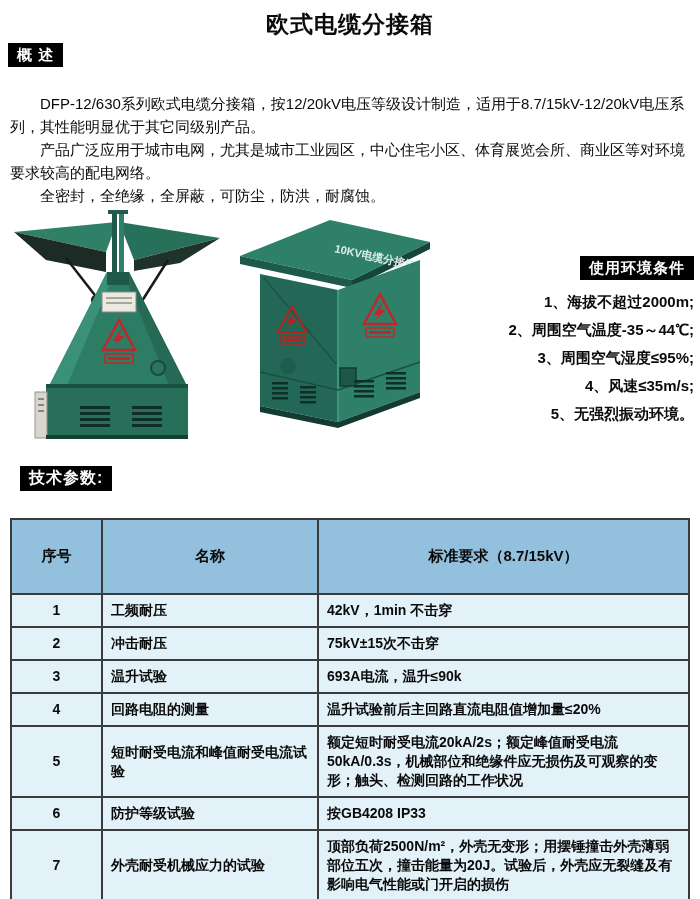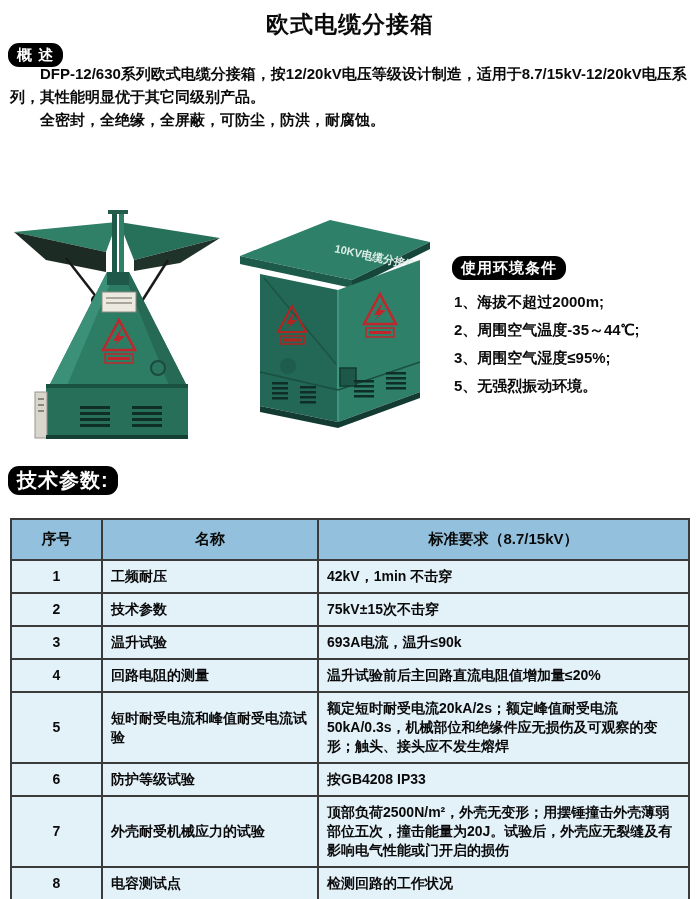--- a/index.html
+++ b/index.html
@@ -27,44 +27,44 @@
   .tag {
     position: absolute;
     display: inline-block;
     background: #000000;
     color: #ffffff;
     font-weight: bold;
     font-size: 15px;
     line-height: 1;
     padding: 4px 9px 5px;
     letter-spacing: 1px;
-    border-radius: 11px;
   }
   .tag-overview { left: 8px; top: 43px; }
   .tag-env      { position: static; display:inline-block; }
-  .tag-tech     { left: 8px; top: 466px; font-size: 20px; }
+  .tag-tech     { left: 20px; top: 466px; font-size: 16px; }
 
   .overview-text {
     position: absolute;
-    left: 10px; top: 62px;
+    left: 10px; top: 92px;
     width: 682px;
     font-size: 15px;
-    font-weight: bold;
+    font-weight: normal;
     line-height: 23px;
   }
   .overview-text p { margin: 0; text-indent: 2em; }
 
   .figure { position: absolute; }
   .figure-open   { left: 8px;  top: 208px; }
   .figure-closed { left: 230px; top: 212px; }
 
   .env-panel {
     position: absolute;
     left: 452px; top: 256px;
     width: 242px;
+    text-align: right;
   }
   .env-list {
     list-style: none;
     margin: 12px 0 0 2px;
     padding: 0;
     font-size: 15px;
     font-weight: bold;
   }
   .env-list li { line-height: 20px; margin-bottom: 8px; }
 
@@ -76,21 +76,21 @@
     background: #e3f1f9;
     table-layout: fixed;
   }
   table.params th, table.params td {
     border: 2px solid #3b3b3b;
     font-weight: bold;
   }
   table.params th {
     background: #93c1dd;
     font-size: 15px;
-    padding: 10px 4px;
+    padding: 27px 4px;
     margin-left: 40px;
   }
   table.params td {
     font-size: 14px;
     line-height: 19px;
     padding: 6px 8px;
     vertical-align: middle;
   }
   col.c-no   { width: 91px; }
   col.c-name { width: 216px; }
@@ -102,20 +102,21 @@
 <body>
 
 <div class="page">
 
   <h1 class="page-title">欧式电缆分接箱</h1>
 
   <div class="tag tag-overview">概 述</div>
 
   <div class="overview-text">
     <p>DFP-12/630系列欧式电缆分接箱，按12/20kV电压等级设计制造，适用于8.7/15kV-12/20kV电压系列，其性能明显优于其它同级别产品。</p>
+    <p>产品广泛应用于城市电网，尤其是城市工业园区，中心住宅小区、体育展览会所、商业区等对环境要求较高的配电网络。</p>
     <p>全密封，全绝缘，全屏蔽，可防尘，防洪，耐腐蚀。</p>
   </div>
 
   <svg class="figure figure-open" width="218" height="238" viewBox="0 0 218 238" aria-hidden="true">
 
     <polygon points="109,14 6,24 98,44" fill="#2f8066"></polygon>
     <polygon points="6,24 98,44 98,64 38,52" fill="#1c2b24"></polygon>
     <polygon points="111,14 212,30 126,52" fill="#27715b"></polygon>
     <polygon points="212,30 126,52 126,63 172,55" fill="#1f332b"></polygon>
 
@@ -218,20 +219,21 @@
     <polygon points="30,194 108,210 108,216 30,200" fill="#143b31"></polygon>
     <polygon points="108,210 190,180 190,186 108,216" fill="#143b31"></polygon>
   </svg>
 
   <div class="env-panel">
     <div class="tag tag-env">使用环境条件</div>
     <ul class="env-list">
       <li>1、海拔不超过2000m;</li>
       <li>2、周围空气温度-35～44℃;</li>
       <li>3、周围空气湿度≤95%;</li>
+      <li>4、风速≤35m/s;</li>
       <li>5、无强烈振动环境。</li>
     </ul>
   </div>
 
   <div class="tag tag-tech">技术参数:</div>
 
   <table class="params">
     <colgroup>
         <col class="c-no">
         <col class="c-name">
@@ -245,37 +247,37 @@
       </tr>
     </thead>
     <tbody>
       <tr>
         <td class="cell-no">1</td>
         <td class="cell-name">工频耐压</td>
         <td class="cell-req">42kV，1min 不击穿</td>
       </tr>
       <tr>
         <td class="cell-no">2</td>
-        <td class="cell-name">技术参数</td>
+        <td class="cell-name">冲击耐压</td>
         <td class="cell-req">75kV±15次不击穿</td>
       </tr>
       <tr>
         <td class="cell-no">3</td>
         <td class="cell-name">温升试验</td>
         <td class="cell-req">693A电流，温升≤90k</td>
       </tr>
       <tr>
         <td class="cell-no">4</td>
         <td class="cell-name">回路电阻的测量</td>
         <td class="cell-req">温升试验前后主回路直流电阻值增加量≤20%</td>
       </tr>
       <tr>
         <td class="cell-no">5</td>
         <td class="cell-name">短时耐受电流和峰值耐受电流试验</td>
-        <td class="cell-req">额定短时耐受电流20kA/2s；额定峰值耐受电流50kA/0.3s，机械部位和绝缘件应无损伤及可观察的变形；触头、接头应不发生熔焊</td>
+        <td class="cell-req">额定短时耐受电流20kA/2s；额定峰值耐受电流50kA/0.3s，机械部位和绝缘件应无损伤及可观察的变形；触头、检测回路的工作状况</td>
       </tr>
       <tr>
         <td class="cell-no">6</td>
         <td class="cell-name">防护等级试验</td>
         <td class="cell-req">按GB4208 IP33</td>
       </tr>
       <tr>
         <td class="cell-no">7</td>
         <td class="cell-name">外壳耐受机械应力的试验</td>
         <td class="cell-req">顶部负荷2500N/m²，外壳无变形；用摆锤撞击外壳薄弱部位五次，撞击能量为20J。试验后，外壳应无裂缝及有影响电气性能或门开启的损伤</td>

